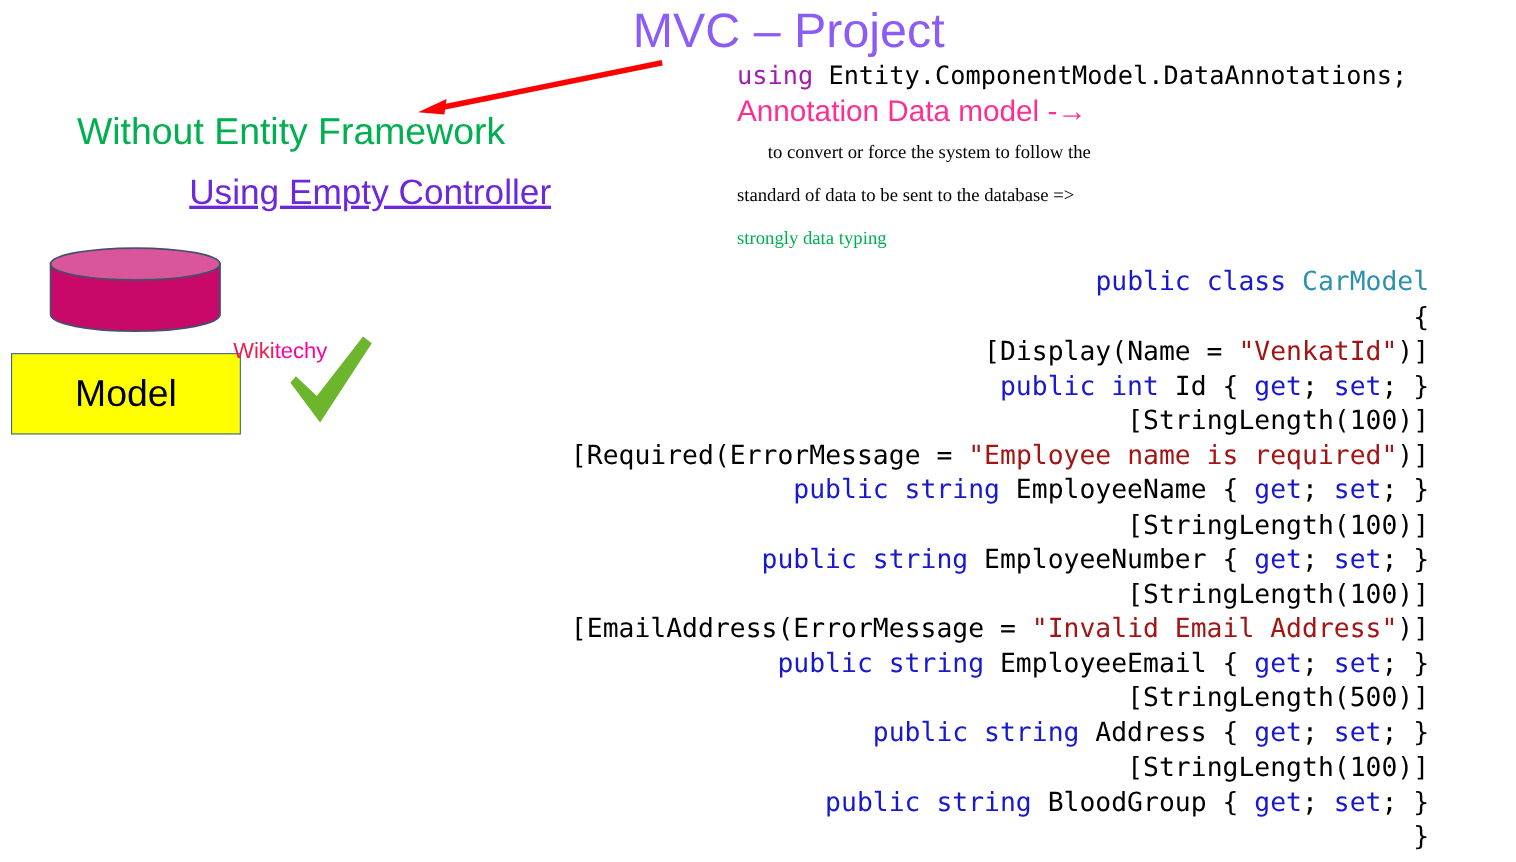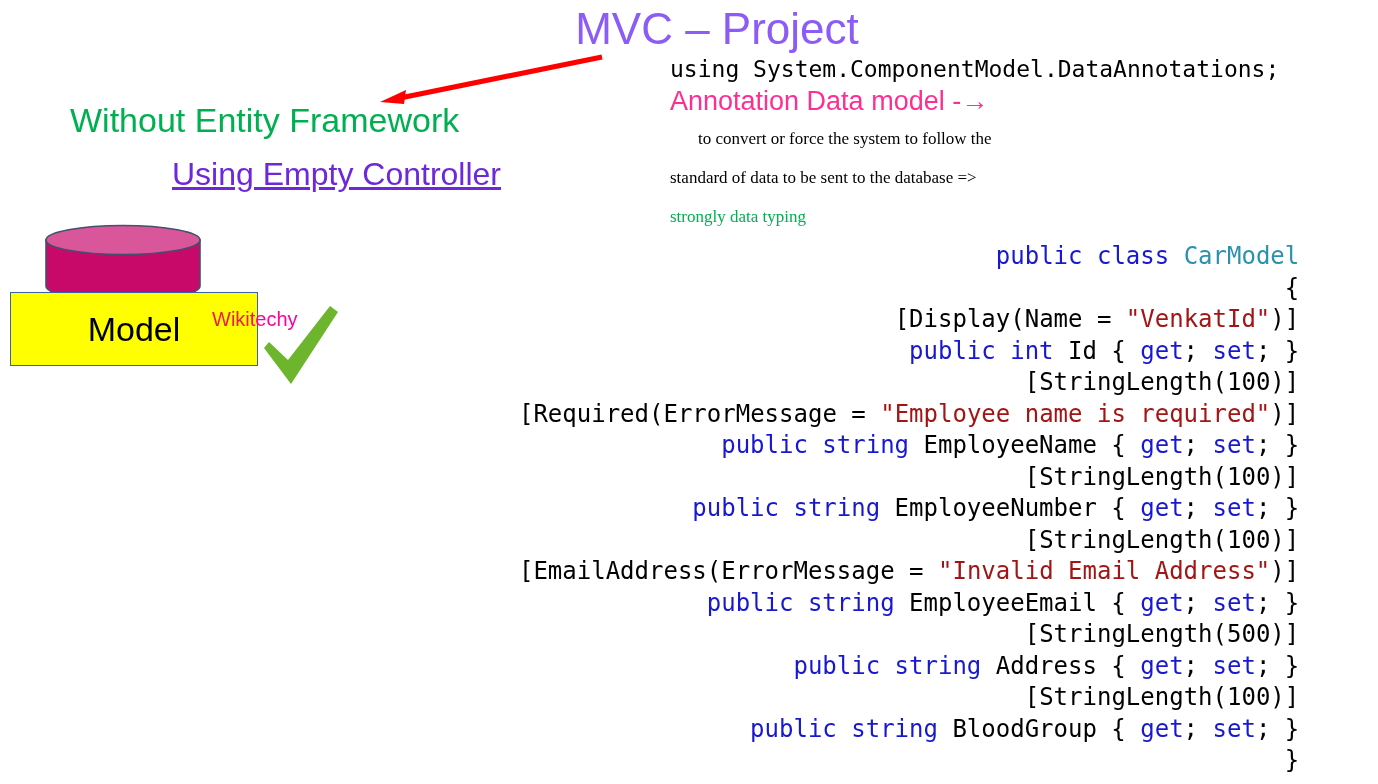--- a/index.html
+++ b/index.html
@@ -69,22 +69,22 @@
     left: 44px;
     top: 224px;
     width: 158px;
     height: 80px;
   }
 
   
   #model-box {
     position: absolute;
     left: 10px;
-    top: 292px;
-    width: 248px;
+    top: 321px;
+    width: 209px;
     height: 74px;
     background: #FFFF00;
     border: 1px solid #3A62A8;
     box-sizing: border-box;
     display: flex;
     align-items: center;
     justify-content: center;
   }
   #model-box .model-label {
     font-size: 34px;
@@ -119,21 +119,21 @@
   #using-line {
     position: absolute;
     left: 670px;
     top: 54px;
     font-family: "DejaVu Sans Mono", monospace;
     font-size: 23px;
     line-height: 30px;
     color: #000000;
     white-space: pre;
   }
-  #using-line .kw { color: #000000; }
+  #using-line .kw { color: #a21caf; }
 
   #annotation-heading {
     position: absolute;
     left: 670px;
     top: 84px;
     font-size: 27px;
     line-height: 34px;
     color: #FF2E92;
     white-space: pre;
   }
@@ -190,21 +190,21 @@
 <div id="model-box">
   <span class="model-label">Model</span>
 </div>
 
 <div id="wikitechy-watermark"><span class="wm-a">Wiki</span><span class="wm-b">techy</span></div>
 
 <svg id="green-check" viewBox="0 0 84 90">
   <path d="M6,46 L11,40 L30,58 L72,4 L80,10 L33,82 Z" fill="#6CB52D"></path>
 </svg>
 
-<div id="using-line"><span class="kw">using</span><span> System.ComponentModel.DataAnnotations;</span></div>
+<div id="using-line"><span class="kw">using</span><span> Entity.ComponentModel.DataAnnotations;</span></div>
 
 <div id="annotation-heading">Annotation Data model -→</div>
 
 <div id="prose-block">
   <div id="prose-line-1"><span class="indent"></span><span>to convert or force the system to follow the</span></div>
   <div id="prose-line-2">standard of data to be sent to the database =&gt;</div>
   <div id="prose-line-3">strongly data typing</div>
 </div>
 
 <div id="code-block"><div class="line"><span class="kw">public class </span><span class="type">CarModel</span></div><div class="line"><span>    </span><span>{</span></div><div class="line"><span>           </span><span>[Display(Name = </span><span class="str">"VenkatId"</span><span>)]</span></div><div class="line"><span>           </span><span class="kw">public int </span><span>Id { </span><span class="kw">get</span><span>; </span><span class="kw">set</span><span>; }</span></div><div class="line"><span>           </span><span>[StringLength(100)]</span></div><div class="line"><span>           </span><span>[Required(ErrorMessage = </span><span class="str">"Employee name is required"</span><span>)]</span></div><div class="line"><span>           </span><span class="kw">public string </span><span>EmployeeName { </span><span class="kw">get</span><span>; </span><span class="kw">set</span><span>; }</span></div><div class="line"><span>           </span><span>[StringLength(100)]</span></div><div class="line"><span>           </span><span class="kw">public string </span><span>EmployeeNumber { </span><span class="kw">get</span><span>; </span><span class="kw">set</span><span>; }</span></div><div class="line"><span>           </span><span>[StringLength(100)]</span></div><div class="line"><span>           </span><span>[EmailAddress(ErrorMessage = </span><span class="str">"Invalid Email Address"</span><span>)]</span></div><div class="line"><span>           </span><span class="kw">public string </span><span>EmployeeEmail { </span><span class="kw">get</span><span>; </span><span class="kw">set</span><span>; }</span></div><div class="line"><span>           </span><span>[StringLength(500)]</span></div><div class="line"><span>           </span><span class="kw">public string </span><span>Address { </span><span class="kw">get</span><span>; </span><span class="kw">set</span><span>; }</span></div><div class="line"><span>           </span><span>[StringLength(100)]</span></div><div class="line"><span>           </span><span class="kw">public string </span><span>BloodGroup { </span><span class="kw">get</span><span>; </span><span class="kw">set</span><span>; }</span></div><div class="line"><span>    </span><span>}</span></div></div>

